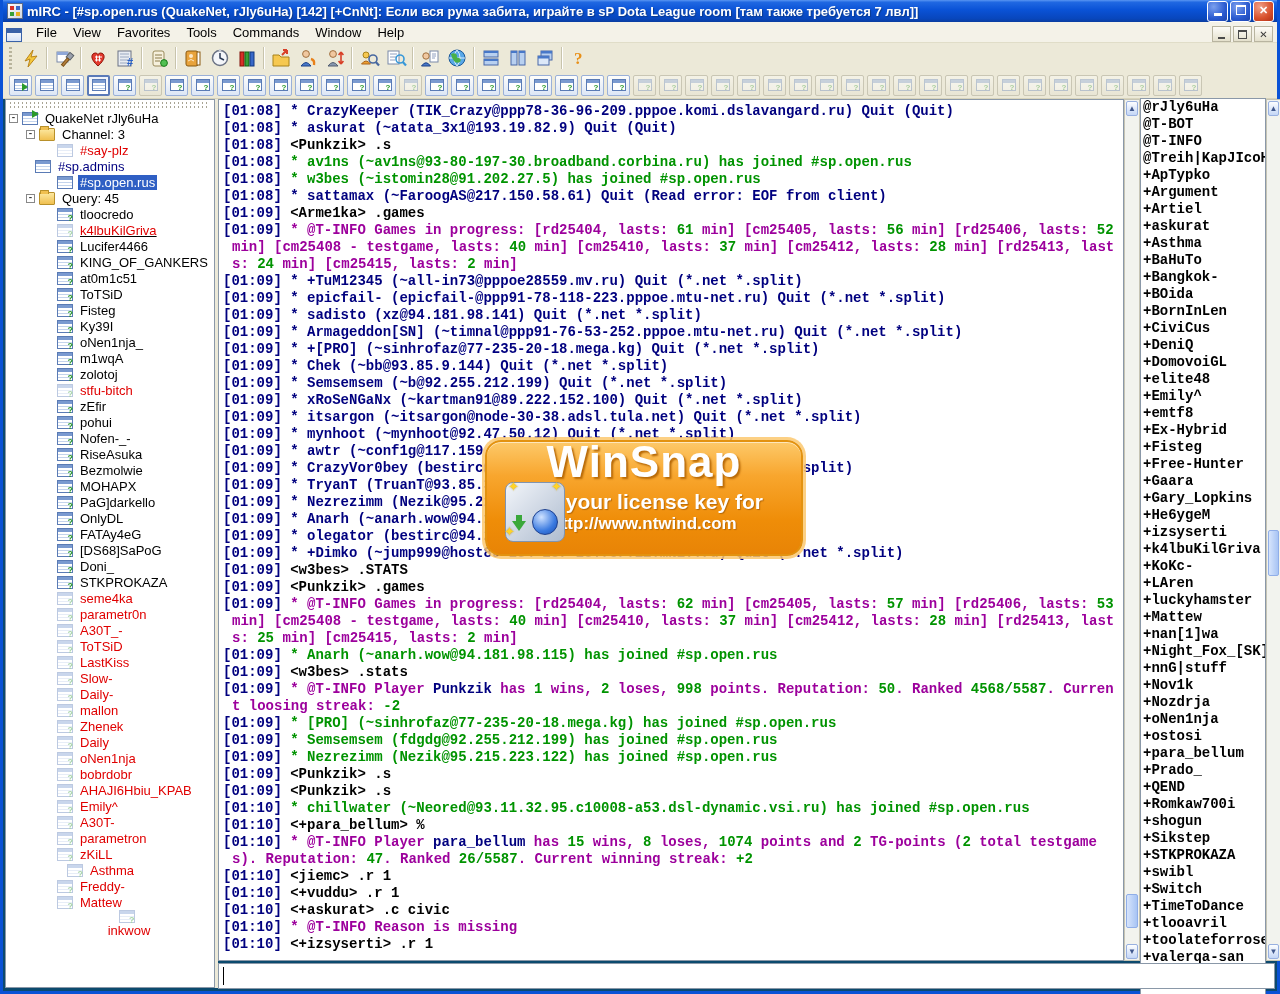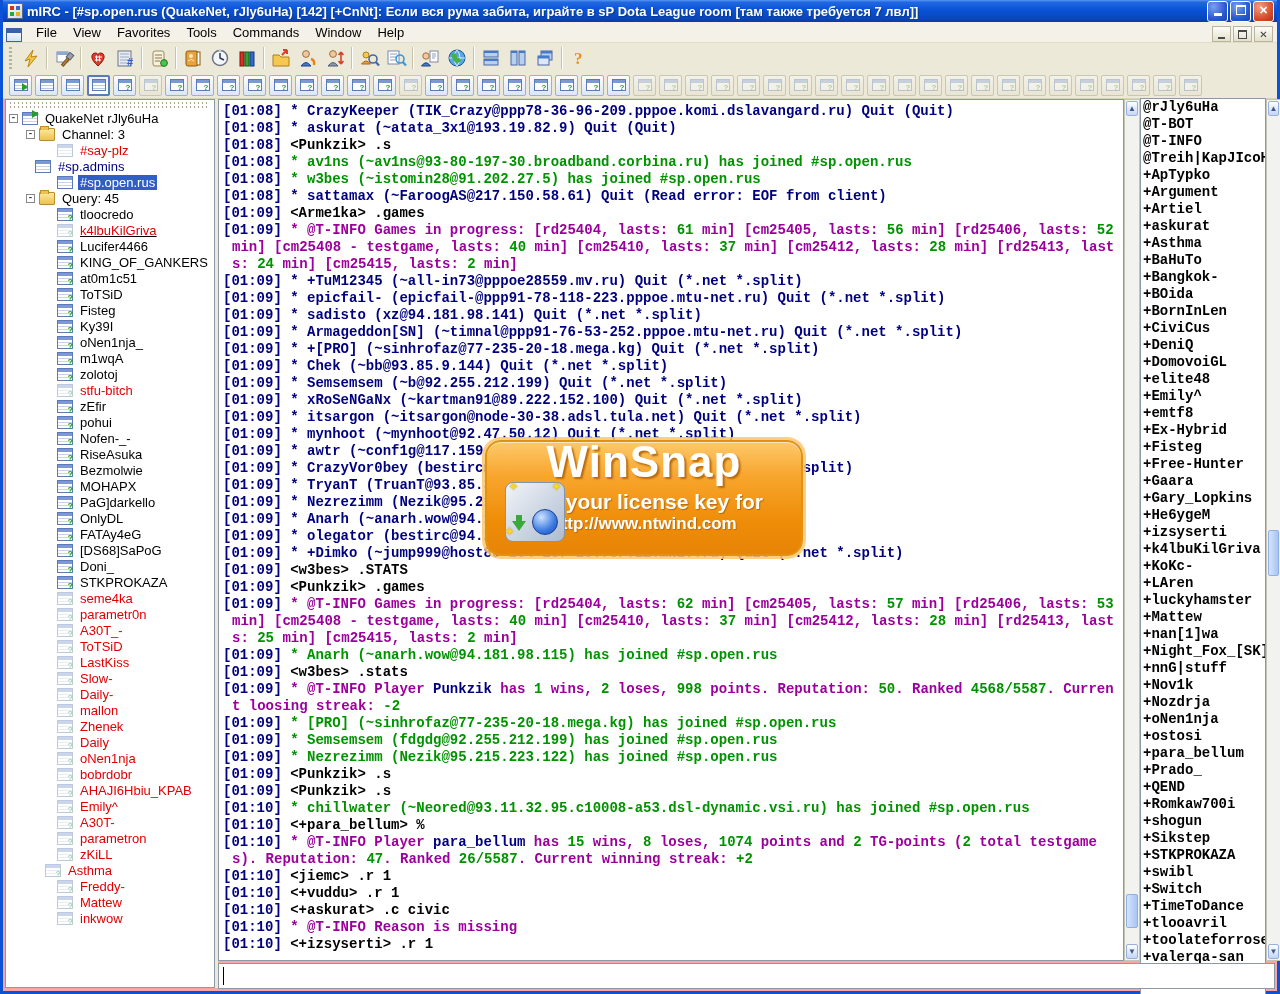--- a/index.html
+++ b/index.html
@@ -1,18 +1,18 @@
 <!DOCTYPE html>
 <html><head>
 <meta charset="utf-8">
 <style>
   html,body{margin:0;padding:0;}
   body{width:1280px;height:994px;position:relative;overflow:hidden;
        font-family:"Liberation Sans",sans-serif;background:#ece9d8;}
-  #app{position:absolute;inset:0;background:#fca5a5;
+  #app{position:absolute;inset:0;background:#0c4a6e;
        border-left:3px solid #0a52d6;border-right:3px solid #0a52d6;border-bottom:3px solid #0a52d6;
        box-sizing:border-box;}
   
   .titlebar{position:absolute;left:0;top:0;right:0;height:22px;
     background:linear-gradient(180deg,#5a96f2 0%,#2068e2 10%,#0a52d6 45%,#0846bc 85%,#0a3da0 100%);
     display:flex;align-items:center;padding:0 3px;box-sizing:border-box;}
   .app-ico{width:16px;height:16px;margin:0 4px 0 1px;position:relative;flex:0 0 auto;
     background:linear-gradient(135deg,#fdfdfd,#cfd6e2);border:1px solid #5a6a8a;box-sizing:border-box;}
   .app-ico i{position:absolute;width:4px;height:4px;}
   .title-text{color:#fff;font-size:13px;font-weight:bold;white-space:nowrap;overflow:hidden;
@@ -693,36 +693,36 @@
         <div class="trow" style="padding-left: 38px;">
           <span class="tspace"></span>
           <span class="tico win q dim"></span>
           <span class="tlabel" style="color: rgb(224, 0, 0);">parametron</span>
         </div>
         <div class="trow" style="padding-left: 38px;">
           <span class="tspace"></span>
           <span class="tico win q dim"></span>
           <span class="tlabel" style="color: rgb(224, 0, 0);">zKiLL</span>
         </div>
-        <div class="trow" style="padding-left: 26px;">
+        <div class="trow" style="padding-left: 48px;">
           <span class="tspace"></span>
           <span class="tico win q dim"></span>
           <span class="tlabel" style="color: rgb(224, 0, 0);">Asthma</span>
         </div>
         <div class="trow" style="padding-left: 38px;">
           <span class="tspace"></span>
           <span class="tico win q dim"></span>
           <span class="tlabel" style="color: rgb(224, 0, 0);">Freddy-</span>
         </div>
         <div class="trow" style="padding-left: 38px;">
           <span class="tspace"></span>
           <span class="tico win q dim"></span>
           <span class="tlabel" style="color: rgb(224, 0, 0);">Mattew</span>
         </div>
-        <div class="trow" style="padding-left: 38px;">
+        <div class="trow" style="padding-left: 38px; flex-direction: column;">
           <span class="tspace"></span>
           <span class="tico win q dim"></span>
           <span class="tlabel" style="color: rgb(224, 0, 0);">inkwow</span>
         </div>
       </div>
   </div>
   <div class="splitter"></div>
 
   <div class="panel" id="chat-panel">
     <div id="chat">

